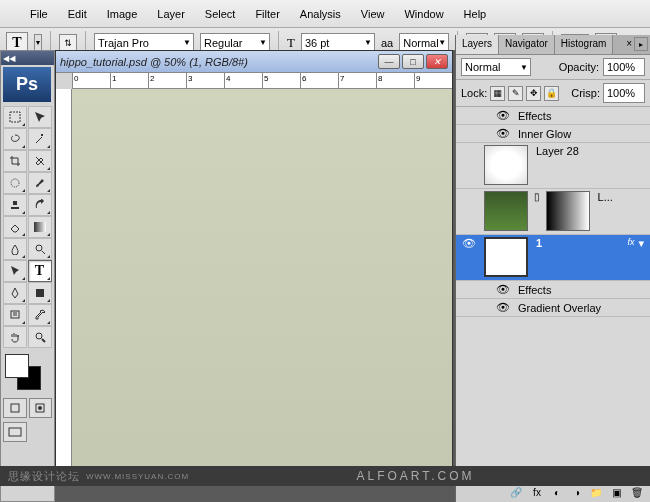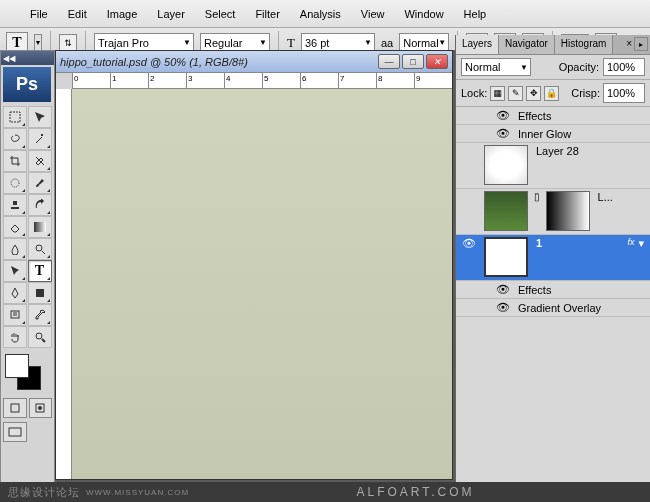--- a/index.html
+++ b/index.html
@@ -69,21 +69,21 @@
 .thumb-bokeh { background: radial-gradient(circle at 30% 30%, #665233 20%, #2a2010 70%); }
 .thumb-grad { background: linear-gradient(to right, #000, #fff); }
 .link-icon { font-size: 10px; margin: 0 2px; }
 .layer-name { flex: 1; padding-left: 4px; }
 .fx-badge { font-size: 9px; font-style: italic; margin-right: 4px; }
 .effects-sub { display: flex; align-items: center; padding: 2px 2px 2px 40px; min-height: 16px; border-bottom: 1px solid #bbb; }
 .effects-sub .eye { margin-right: 8px; }
 .layers-footer { height: 20px; background: #d0d0d0; border-top: 1px solid #888; display: flex; align-items: center; justify-content: flex-end; gap: 2px; padding: 0 4px; }
 .footer-btn { width: 18px; height: 16px; display:flex; align-items:center; justify-content:center; font-size: 10px; }
 
-.bottom-bar { position: absolute; bottom: 0; left: 0; right: 0; height: 20px; background: #3a3a3a; color: #888; display: flex; align-items: center; padding: 0 8px; font-size: 10px; letter-spacing: 1px; }
+.bottom-bar { position: absolute; bottom: 16px; left: 0; right: 0; height: 20px; background: #3a3a3a; color: #888; display: flex; align-items: center; padding: 0 8px; font-size: 10px; letter-spacing: 1px; }
 .bottom-bar .wm { margin-left: auto; margin-right: auto; color: #aaa; letter-spacing: 3px; font-size: 12px; }
 
 svg { display: block; }
 </style>
 </head>
 <body>
 
 <div class="menubar">
   <span>File</span>
   <span>Edit</span>

